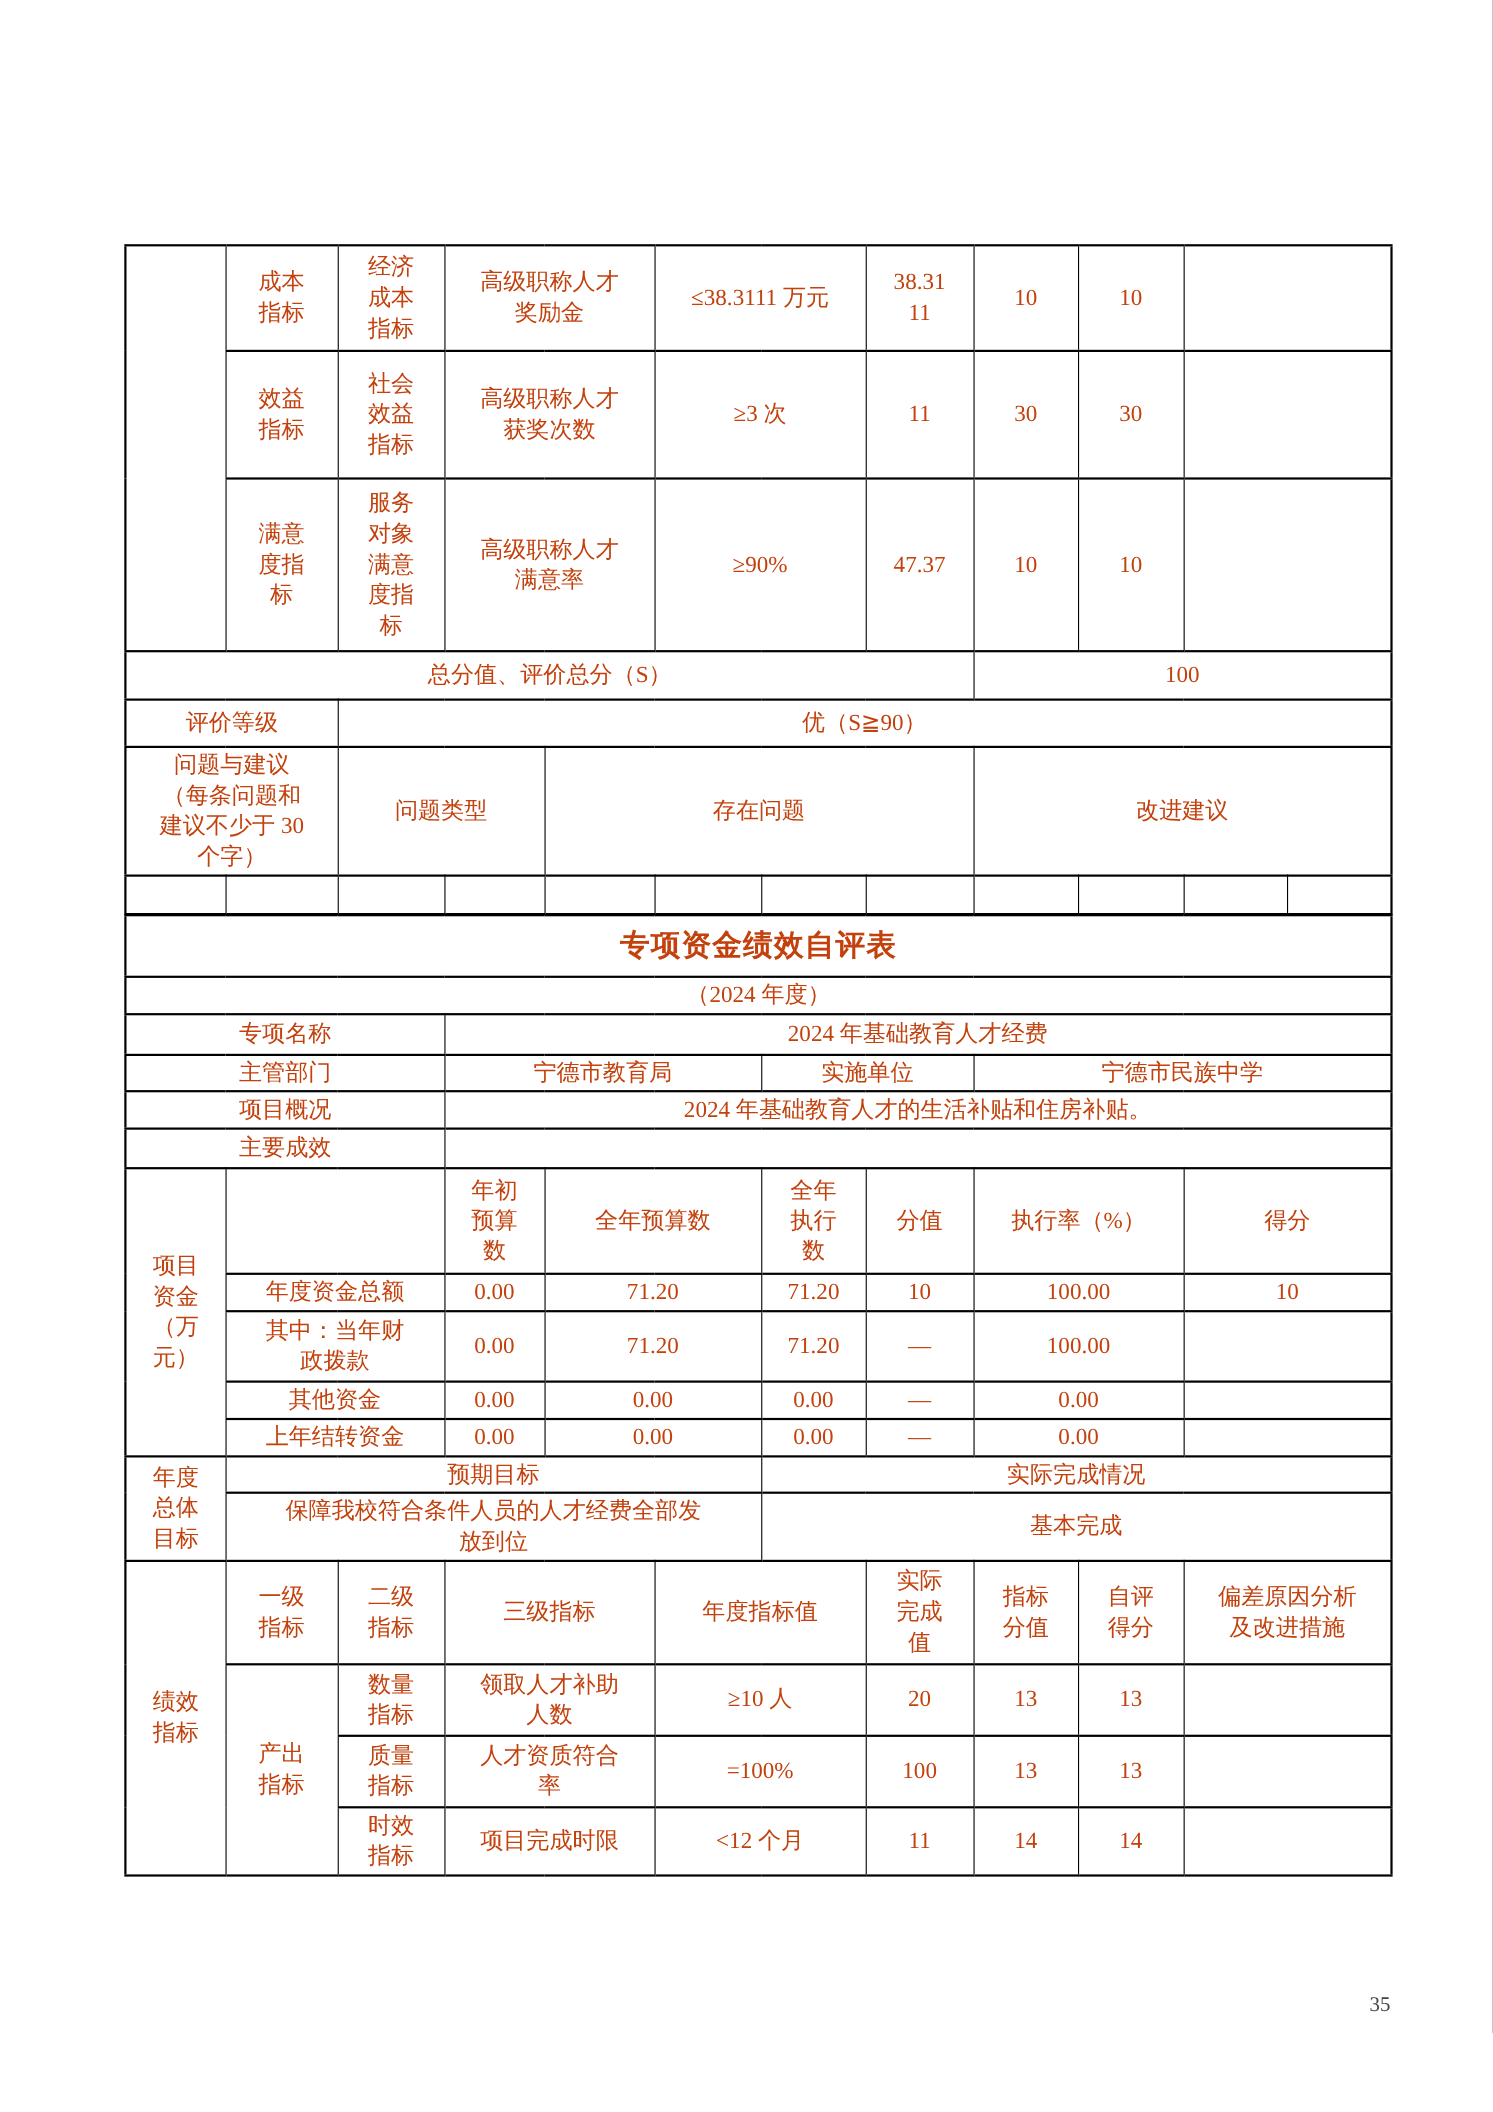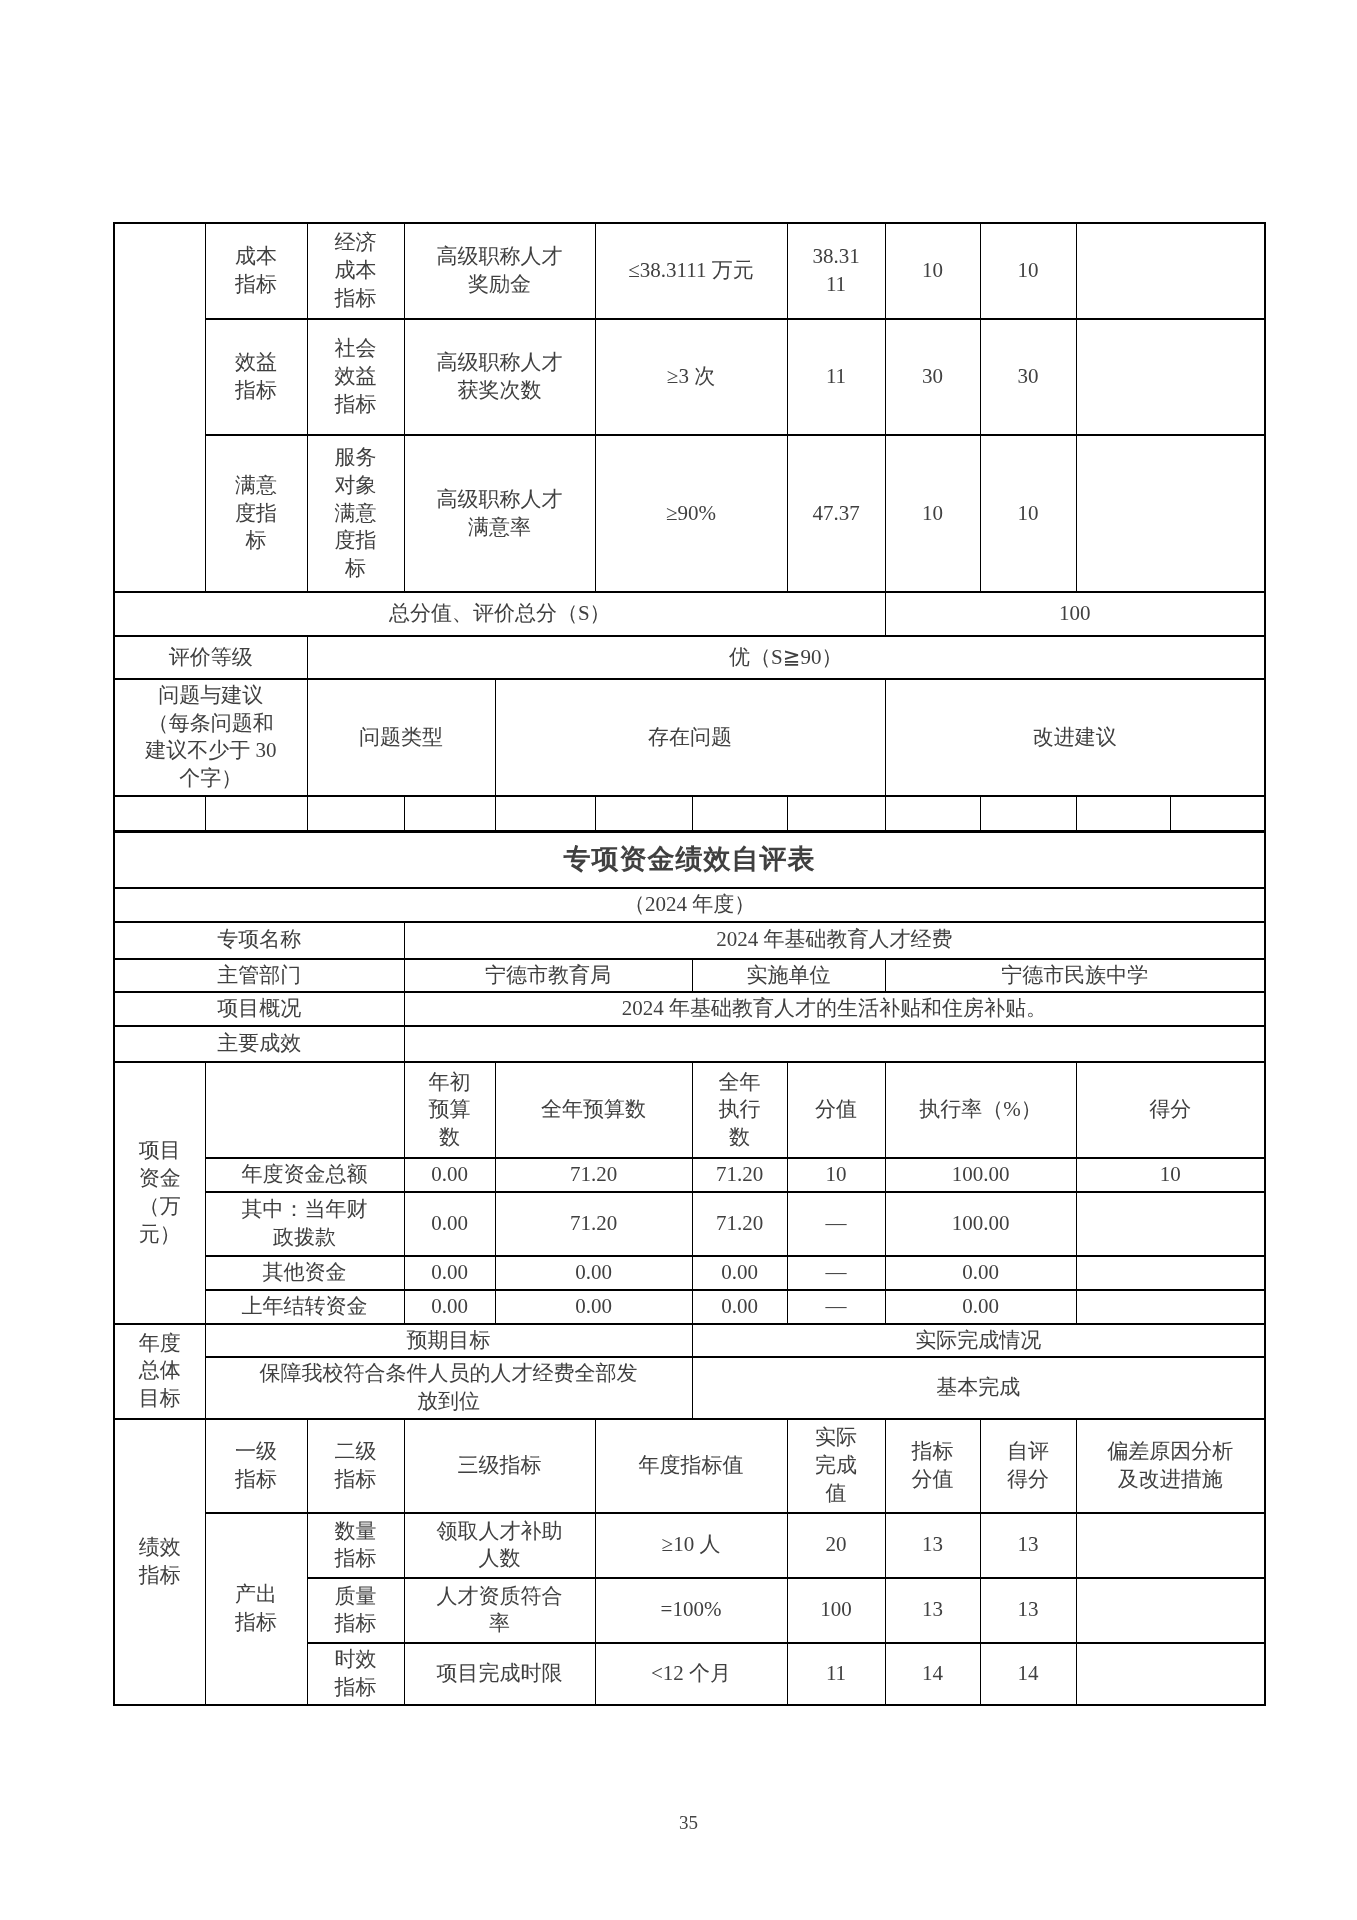--- a/index.html
+++ b/index.html
@@ -9,21 +9,21 @@
     background:#ffffff;
     margin:0 auto;
     font-family:"Liberation Serif","DejaVu Serif",serif;
     color:#000;
   }
   table.t {
     position:absolute;
     border-collapse:collapse;
     table-layout:fixed;
     font-size:21px;
-    color:#404040;
+    color:#c2410c;
     border:2px solid #000;
   }
   table.t td {
     border:1px solid #000;
     border-top-width:2px;
     border-bottom-width:2px;
     padding:2px 9px;
     vertical-align:middle;
     text-align:center;
     white-space:pre-line;
@@ -37,21 +37,21 @@
     font-family:"Liberation Sans","DejaVu Sans",sans-serif;
     font-weight:bold;
     font-size:27px;
     letter-spacing:1px;
   }
   #t1 { left:113px; top:222px; width:1151px; }
   #t2 { left:113px; top:831px; width:1151px;padding-left:23px; }
   .pageno {
     position:absolute;
     left:113px; top:1812px; width:1151px;
-    text-align:center;
+    text-align:right;
     font-size:19px;
     color:#444;
     font-family:"Liberation Serif","DejaVu Serif",serif;
   }
 </style>
 </head>
 <body>
 
 <div class="page">
 

